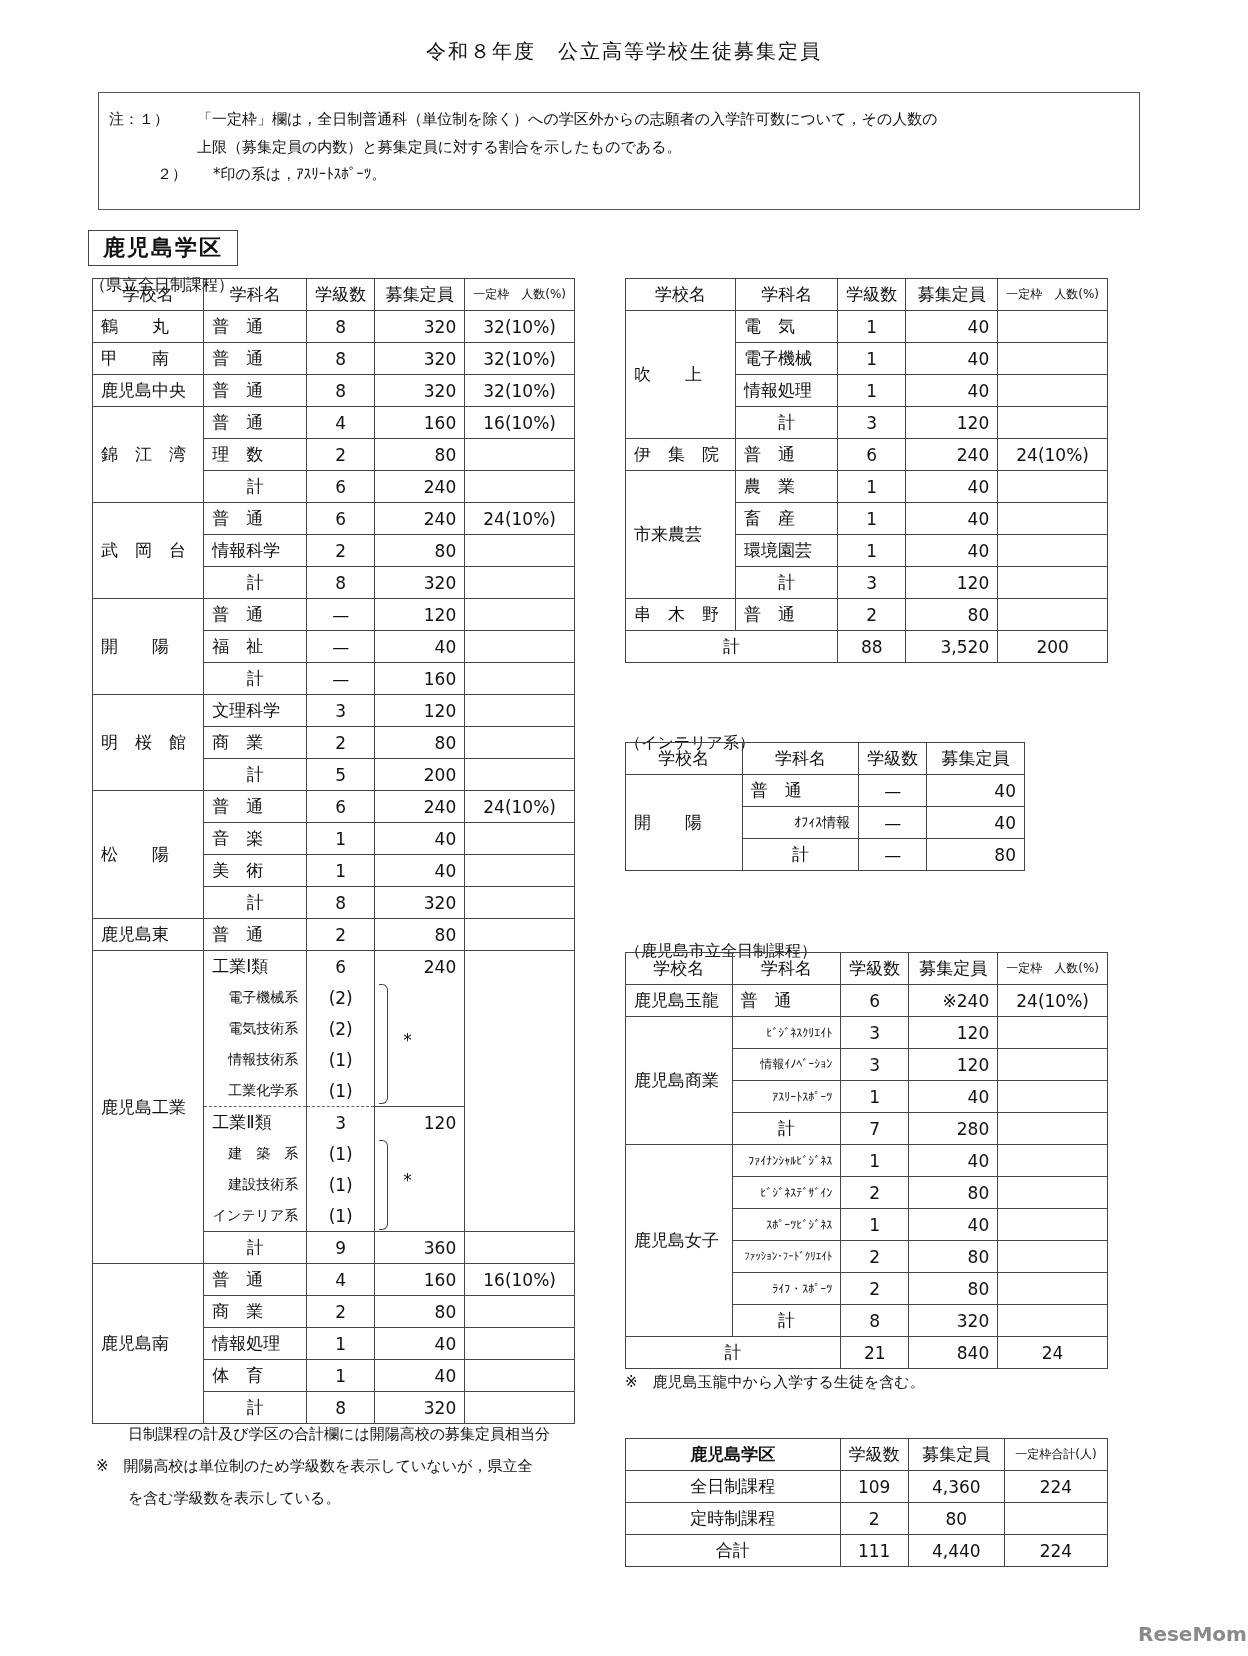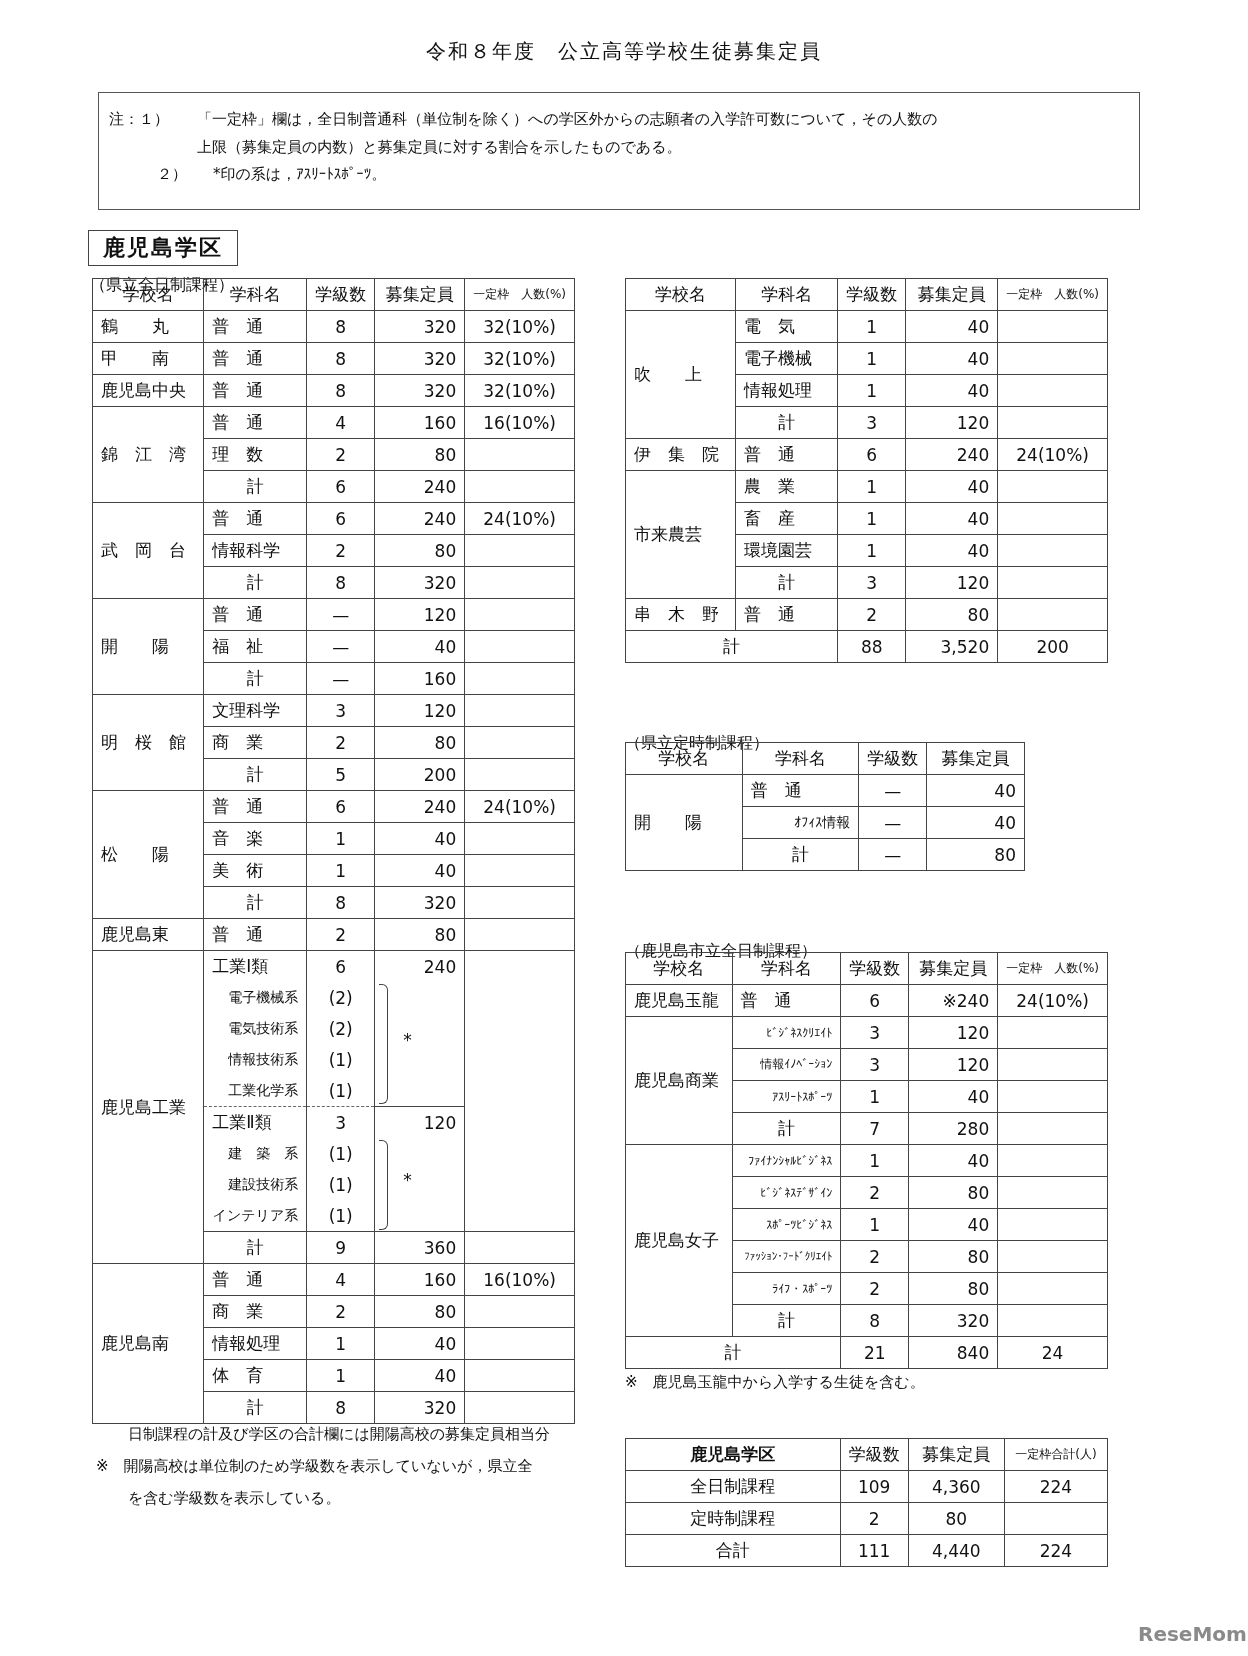--- a/index.html
+++ b/index.html
@@ -372,21 +372,21 @@
       </tr>
   <tr>
         <td colspan="2" class="cen">計</td>
         <td class="cen">88</td>
         <td class="num">3,520</td>
         <td class="cen">200</td>
       </tr>
 </tbody>
   </table>
 
-<div class="cap" style="left:625px;top:720px;">（県立定時制課程）</div>
+<div class="cap" style="left:625px;top:720px;">（インテリア系）</div>
 <table class="t" style="left:625px;top:742px;width:400px;">
   <colgroup>
       <col style="width:117px">
       <col style="width:117px">
       <col style="width:68px">
       <col style="width:98px">
     </colgroup>
   <tbody>
       <tr>
         <th>学校名</th>

